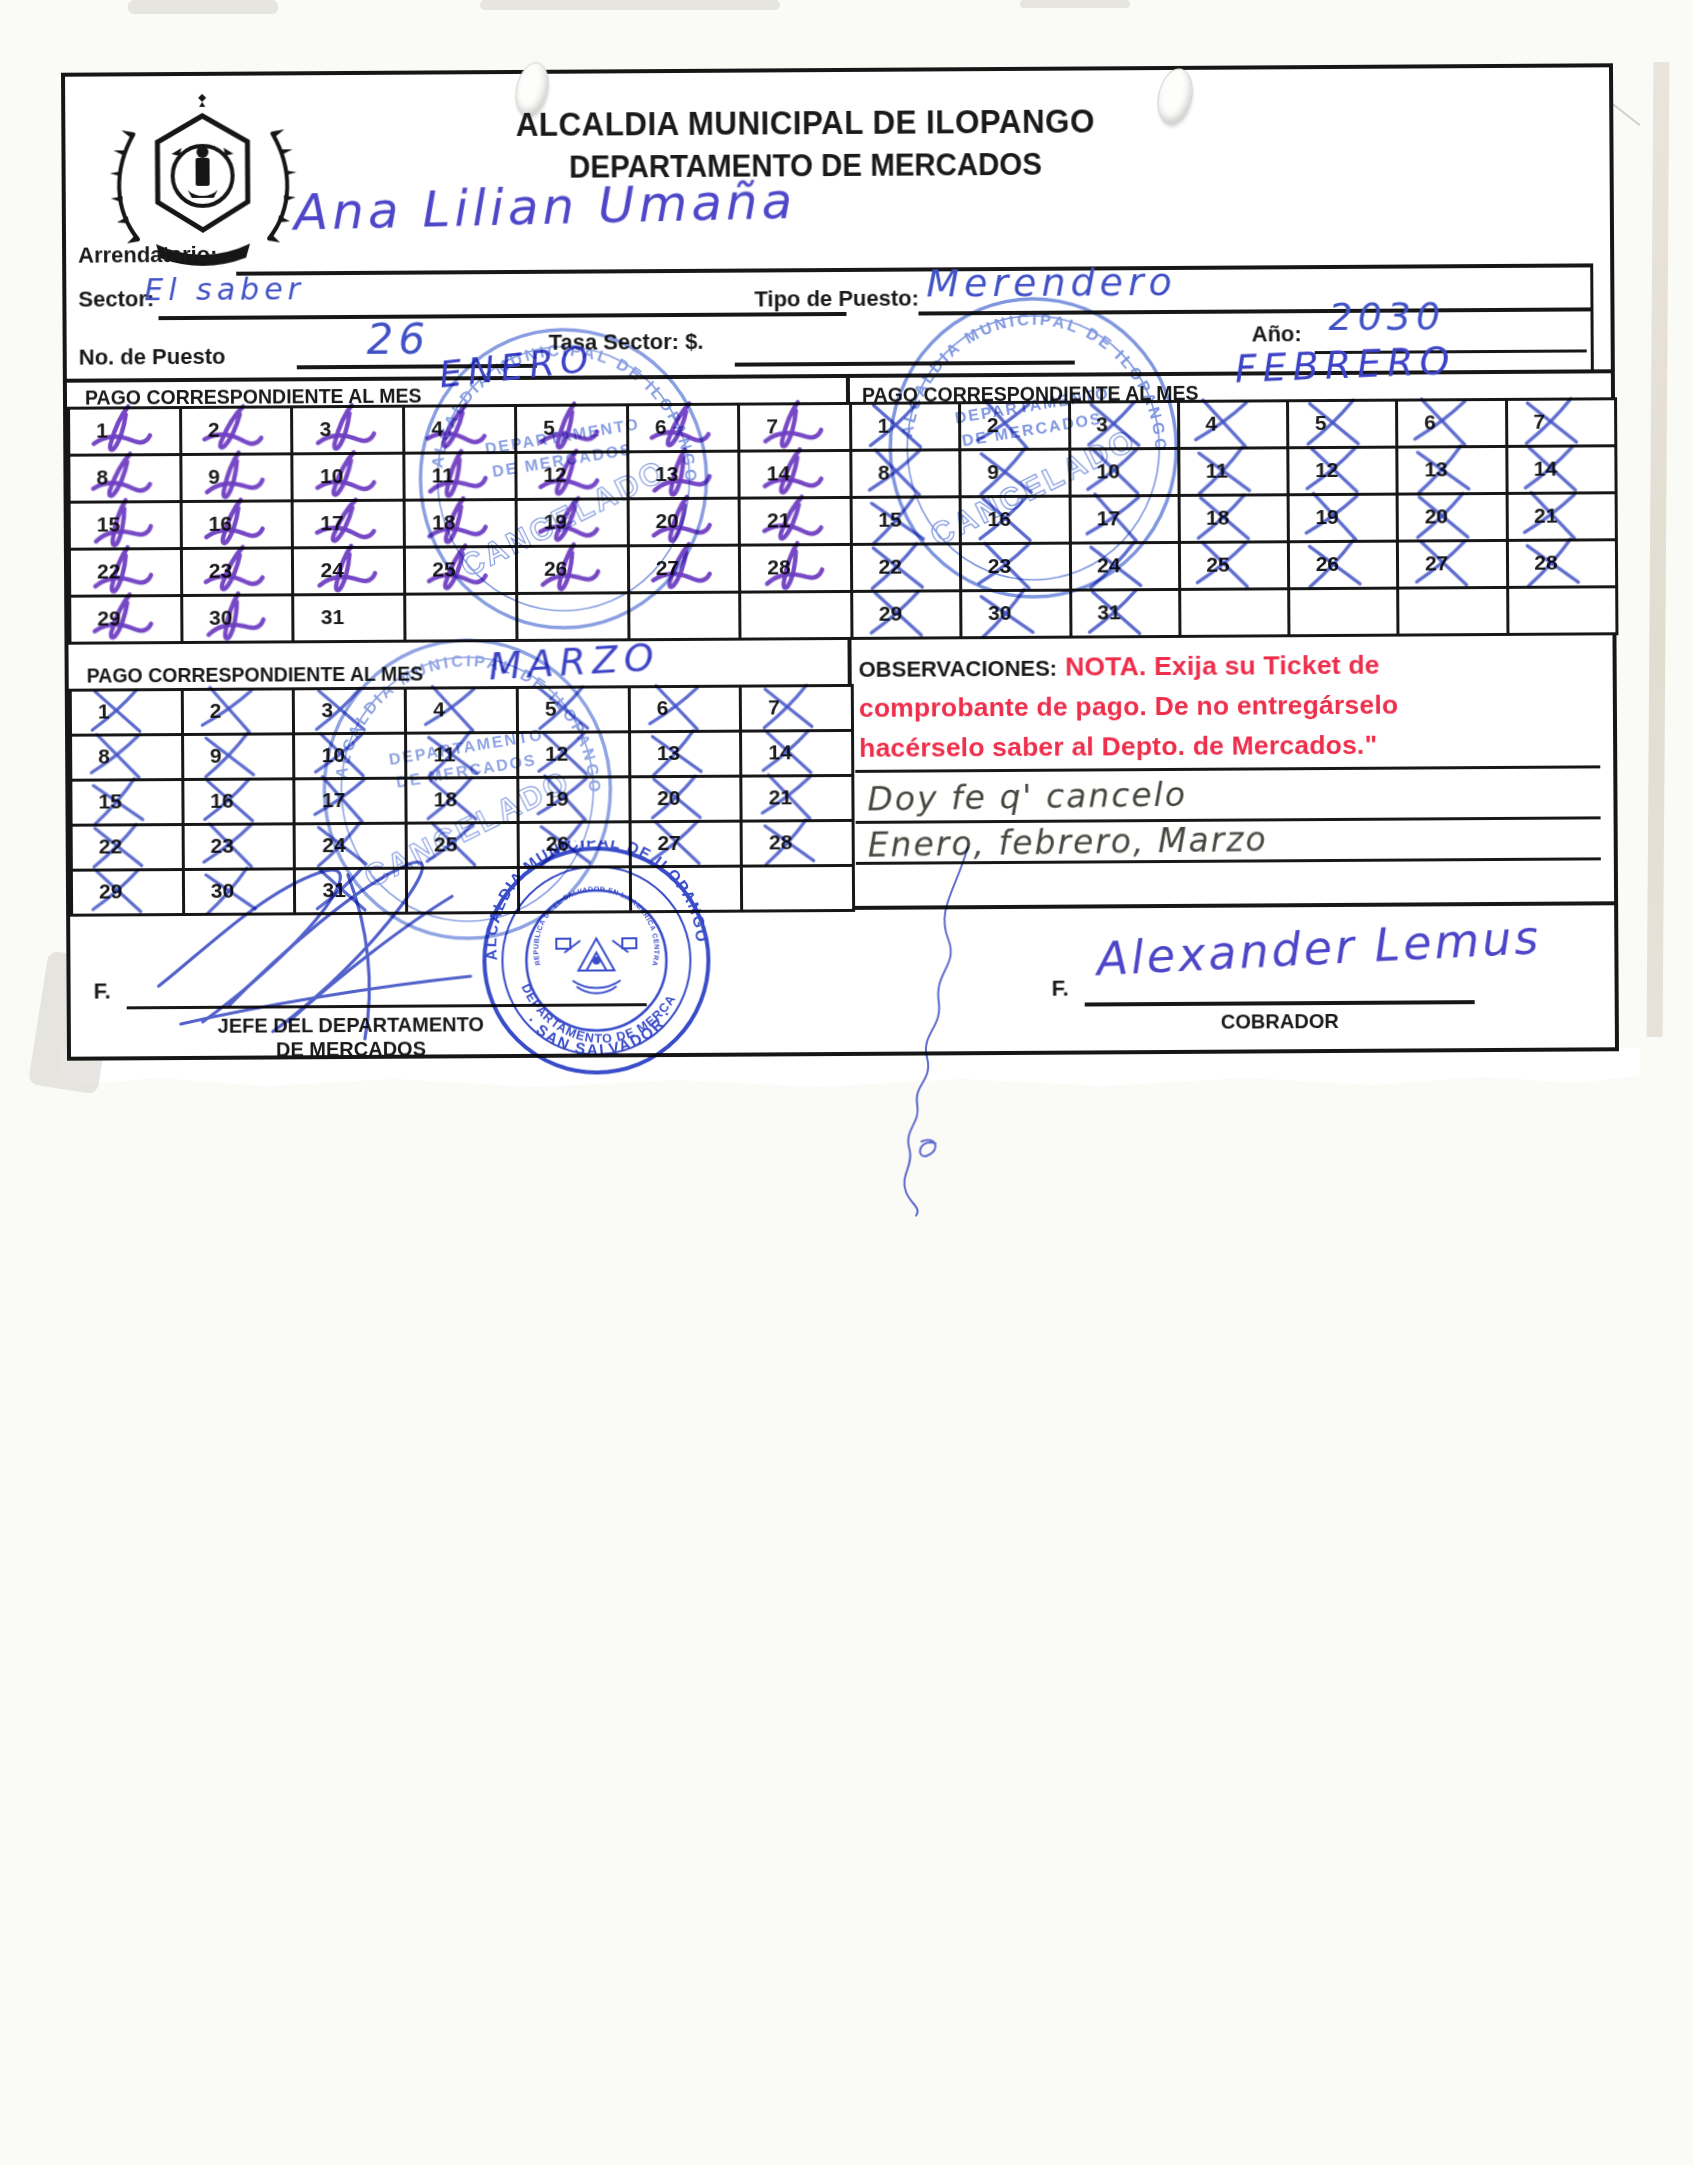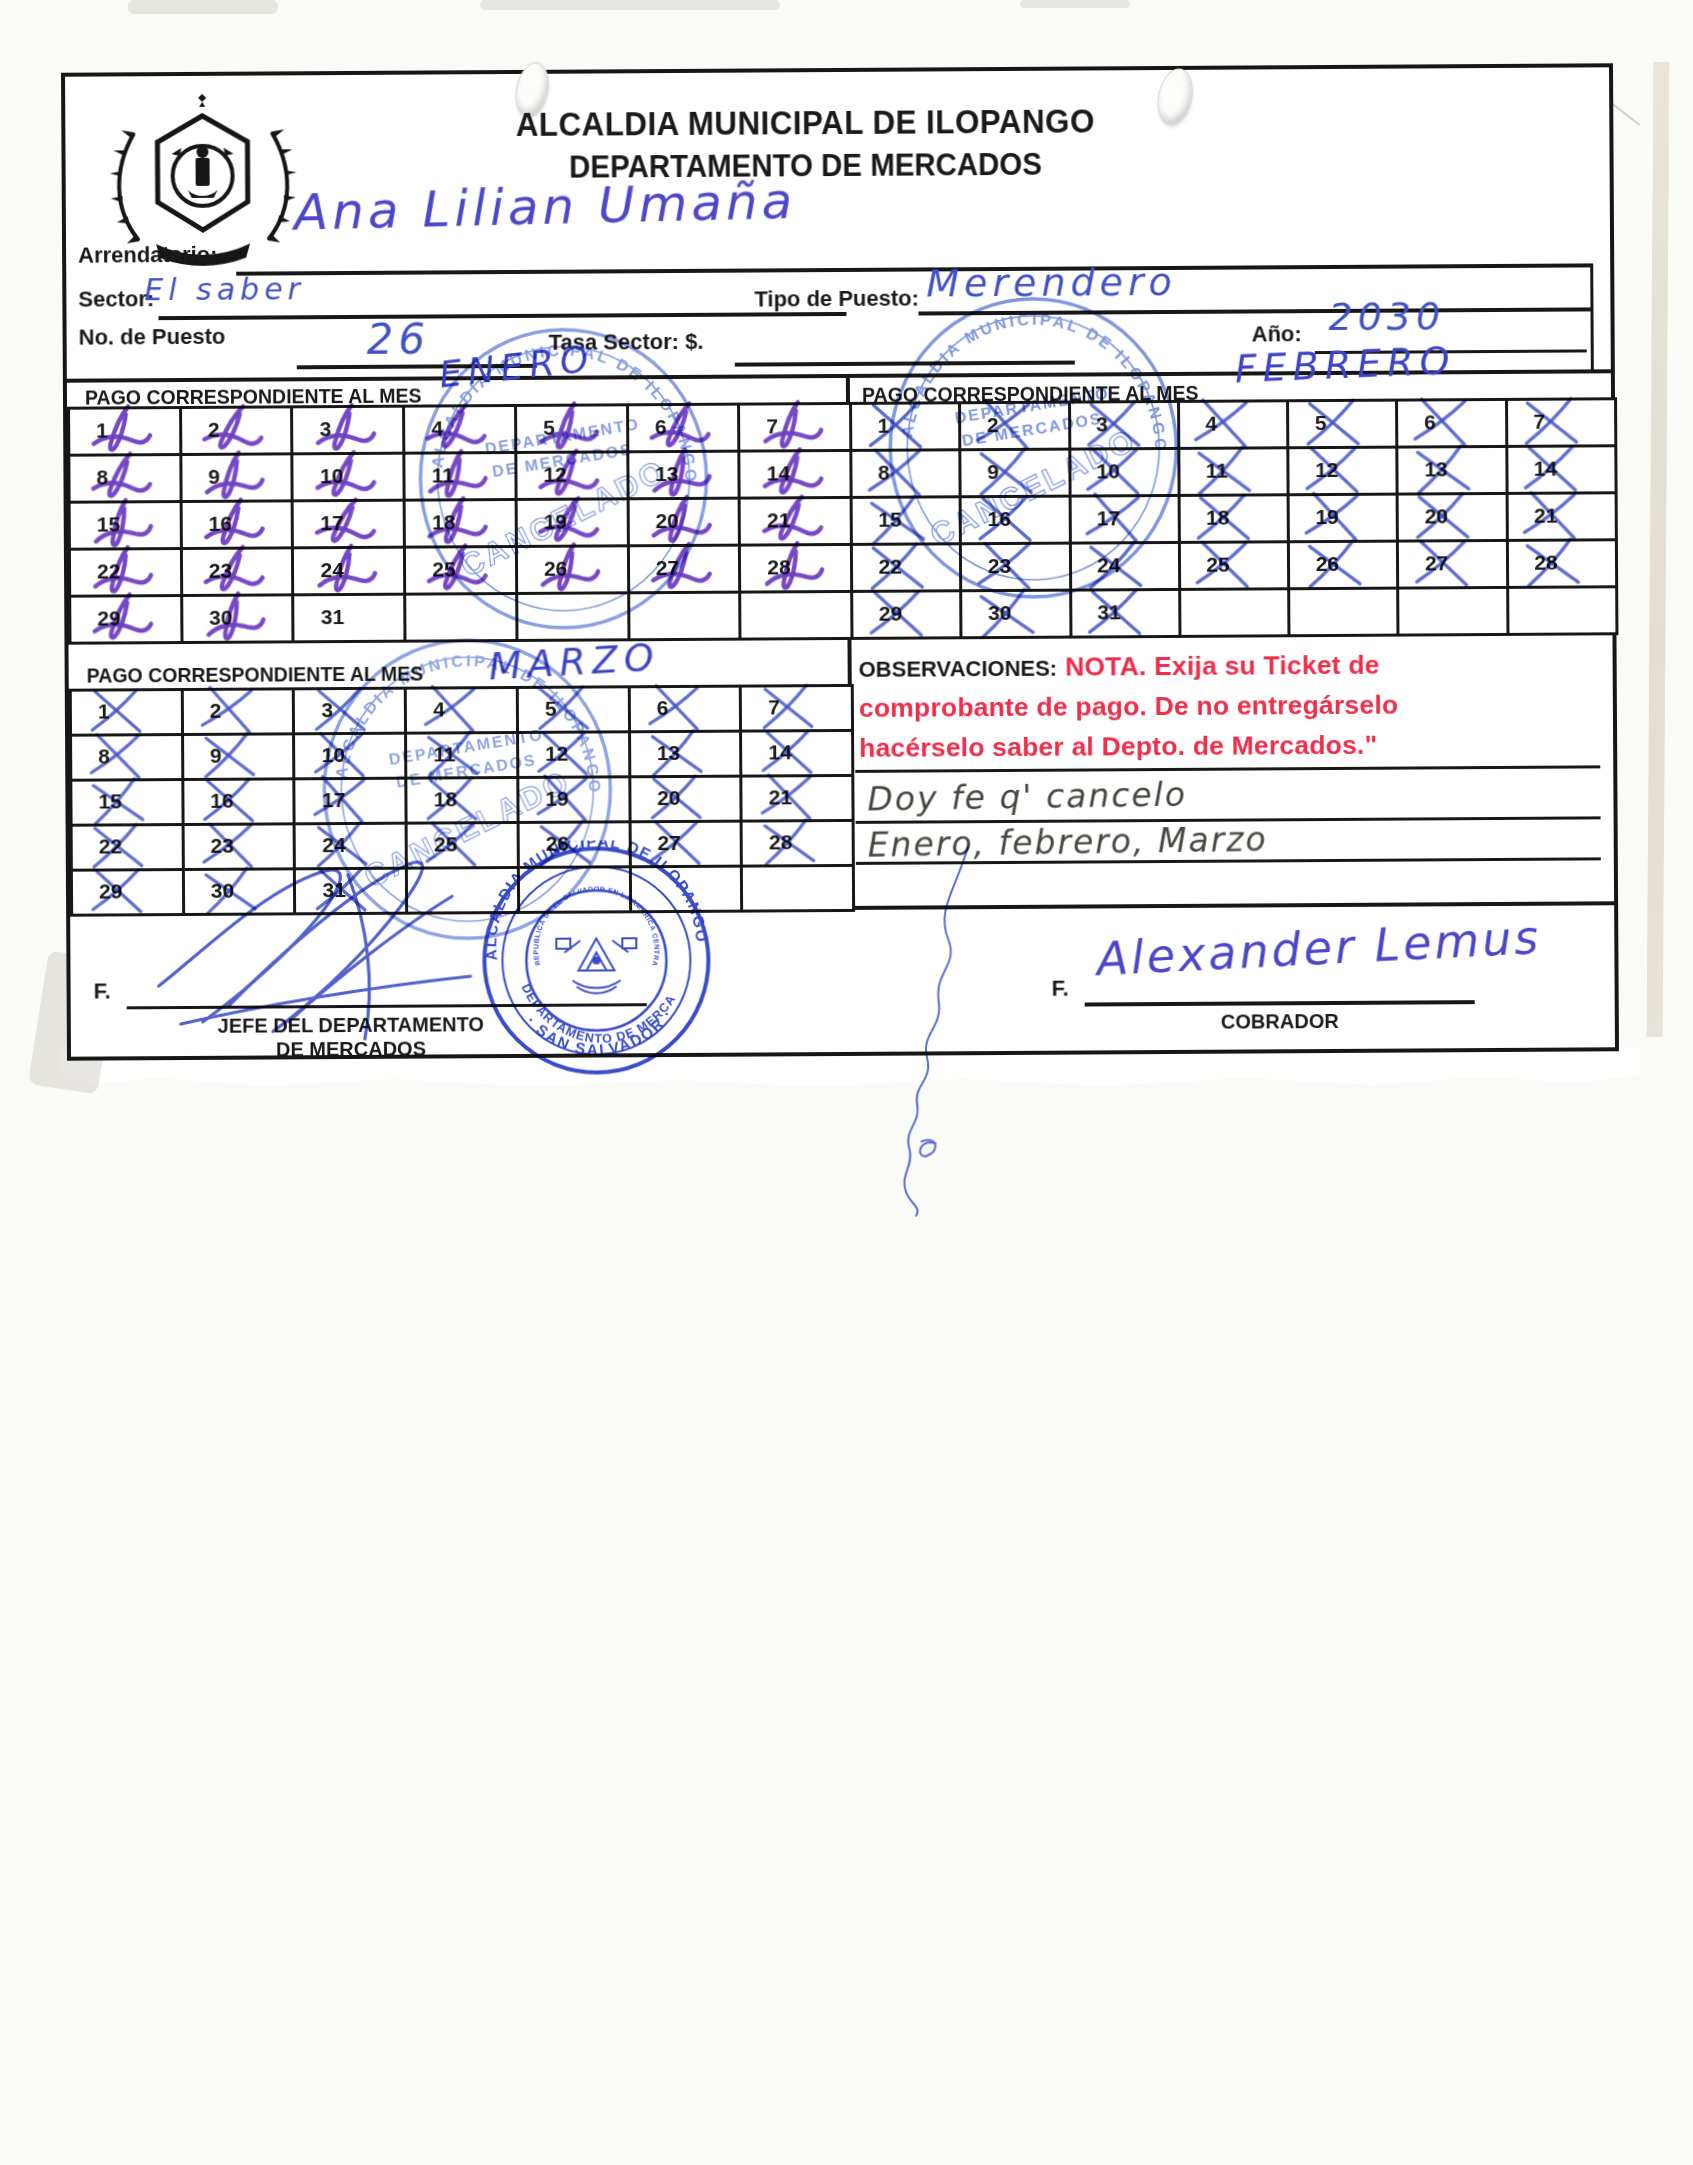--- a/index.html
+++ b/index.html
@@ -115,21 +115,21 @@
   <span class="hw hw-name" style="left:228px;top:104px">Ana Lilian Umaña</span>
 
   <span class="plabel" style="left:12px;top:210px">Sector:</span>
   <div class="rule" style="left:92px;top:240px;width:688px"></div>
   <span class="hw hw-mid" style="left:78px;top:196px;font-size:30px">El  saber</span>
 
   <span class="plabel" style="left:688px;top:214px">Tipo de Puesto:</span>
   <div class="rule" style="left:852px;top:240px;width:672px"></div>
   <span class="hw hw-mid" style="left:860px;top:190px;font-size:38px">Merendero</span>
 
-  <span class="plabel" style="left:12px;top:248px">No. de Puesto</span>
+  <span class="plabel" style="left:12px;top:268px">No. de Puesto</span>
   <div class="rule" style="left:230px;top:290px;width:240px"></div>
   <span class="hw hw-mid" style="left:300px;top:240px;font-size:42px">26</span>
 
   <span class="plabel" style="left:482px;top:256px">Tasa Sector: $.</span>
   <div class="rule" style="left:668px;top:290px;width:340px"></div>
   <span class="hw hw-mid" style="left:700px;top:250px"></span>
 
   <span class="plabel" style="left:1185px;top:252px">Año:</span>
   <div class="rule" style="left:1248px;top:282px;width:272px;height:3px"></div>
   <span class="hw hw-mid" style="left:1262px;top:226px;font-size:38px">2030</span>

